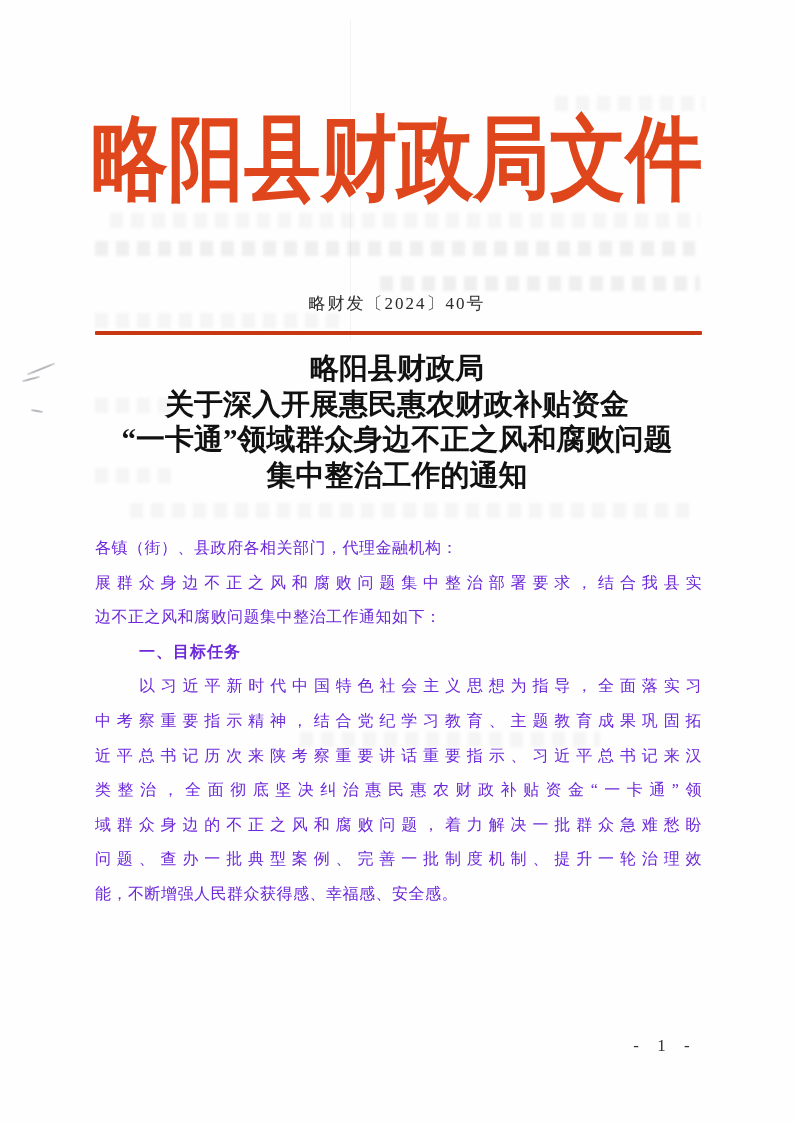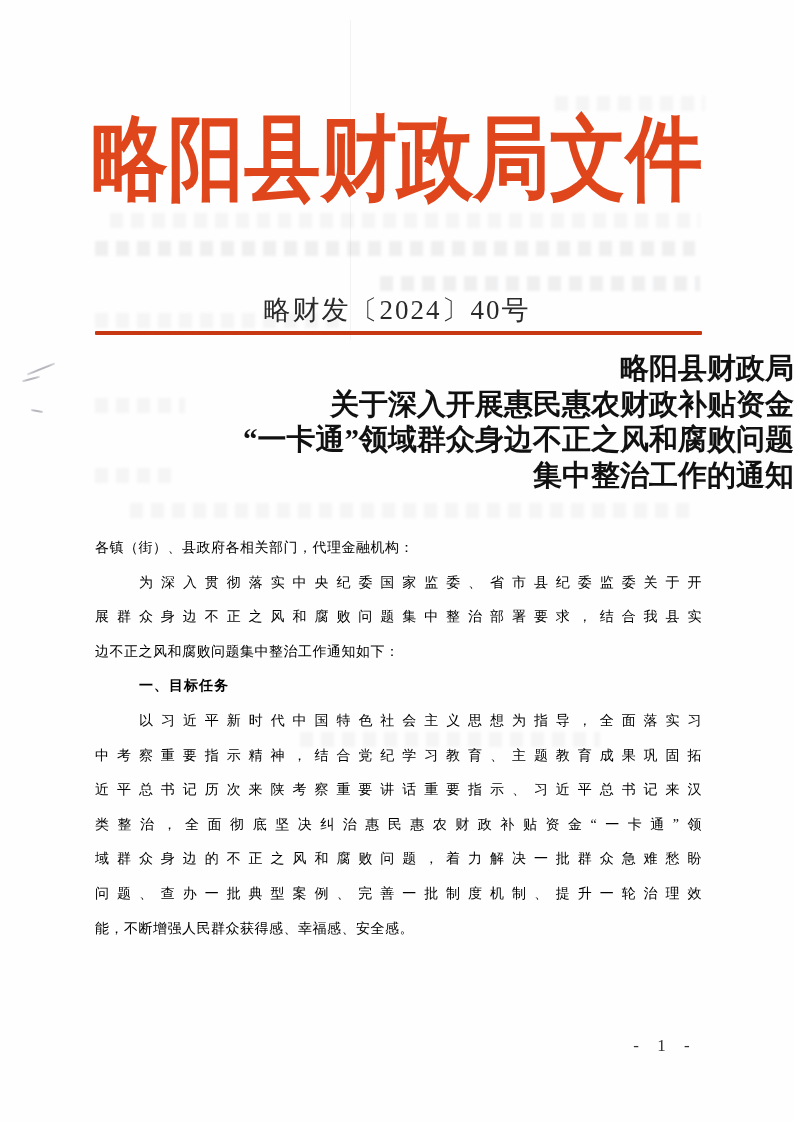--- a/index.html
+++ b/index.html
@@ -22,42 +22,42 @@
     display:inline-block;
     font-size:92px;line-height:1.2;
     font-weight:700;
     letter-spacing:0px;
     transform:scaleX(0.83);
     transform-origin:center;
   }
   .doc-number{
     position:absolute;top:292px;left:0;width:100%;
     text-align:center;
-    font-size:27px;letter-spacing:2px;
+    font-size:17px;letter-spacing:2px;
     color:#2a2a2a;
   }
   .red-divider{
     position:absolute;top:331px;left:95px;
     width:607px;height:4px;
     border-radius:1px;
   }
   
   .doc-title{
     position:absolute;top:351px;left:0;width:100%;
-    text-align:right;
+    text-align:center;
     font-weight:700;
     font-size:29px;
     color:#111;
   }
   .doc-title .tline{height:35.5px;line-height:35.5px;}
   
   .body{
     position:absolute;top:531px;left:95px;width:607px;
-    font-size:14px;
-    color:#000000;
+    font-size:16px;
+    color:#6d28d9;
   }
   .bline{
     height:34.6px;line-height:34.6px;
     text-align:justify;text-align-last:justify;
     letter-spacing:0.5px;
     white-space:nowrap;
   }
   .bline.open{text-align-last:left;}
   .bline.indent{padding-left:44px;}
   .bline.heading{font-weight:700;letter-spacing:1px;}
@@ -120,21 +120,20 @@
   <div class="doc-title">
     <div class="tline">略阳县财政局</div>
     <div class="tline">关于深入开展惠民惠农财政补贴资金</div>
     <div class="tline">“一卡通”领域群众身边不正之风和腐败问题</div>
     <div class="tline">集中整治工作的通知</div>
   </div>
 
   <div class="body">
     <div class="bline open">各镇（街）、县政府各相关部门，代理金融机构：</div>
 
-    <div class="bline indent">为深入贯彻落实中央纪委国家监委、省市县纪委监委关于开</div>
     <div class="bline">展群众身边不正之风和腐败问题集中整治部署要求，结合我县实</div>
     <div class="bline open">边不正之风和腐败问题集中整治工作通知如下：</div>
 
     <div class="bline open indent heading">一、目标任务</div>
 
     <div class="bline indent">以习近平新时代中国特色社会主义思想为指导，全面落实习</div>
     <div class="bline">中考察重要指示精神，结合党纪学习教育、主题教育成果巩固拓</div>
     <div class="bline">近平总书记历次来陕考察重要讲话重要指示、习近平总书记来汉</div>
     <div class="bline">类整治，全面彻底坚决纠治惠民惠农财政补贴资金“一卡通”领</div>
     <div class="bline">域群众身边的不正之风和腐败问题，着力解决一批群众急难愁盼</div>

